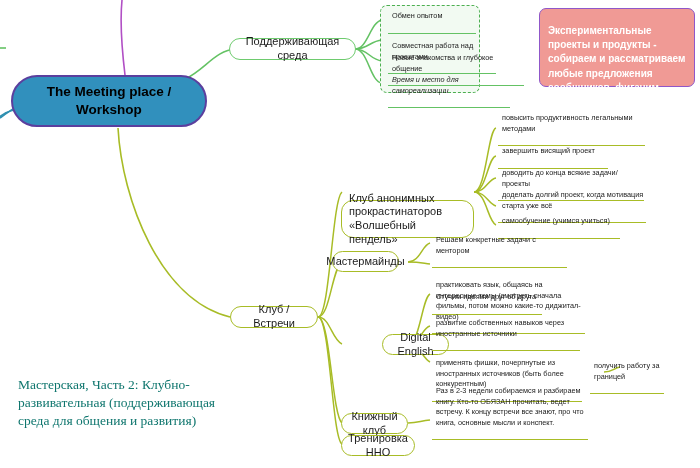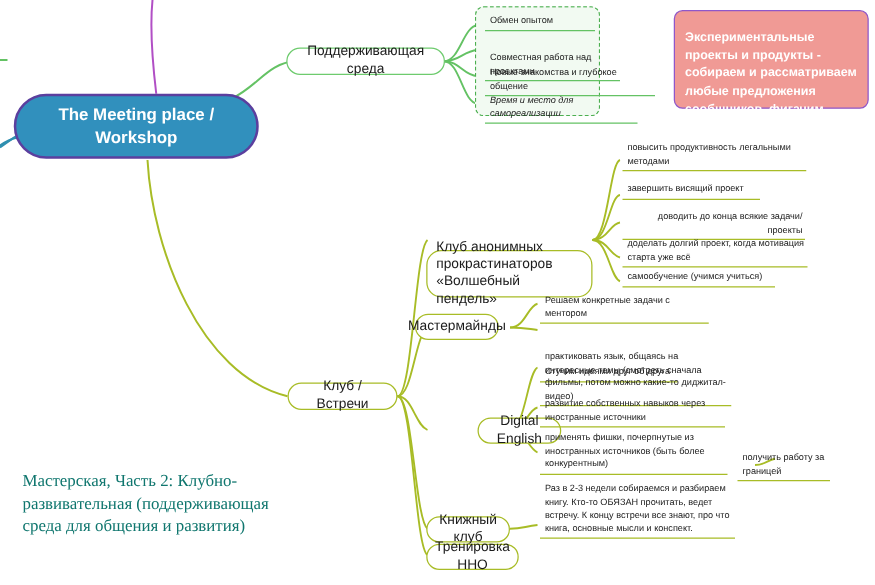--- a/index.html
+++ b/index.html
@@ -9,21 +9,21 @@
   #canvas{position:absolute;inset:0;width:700px;height:468px;}
   svg.links{position:absolute;left:0;top:0;width:700px;height:468px;pointer-events:none;}
 
   .node{position:absolute;box-sizing:border-box;}
 
   
   .central{
     left:11px;top:75px;width:196px;height:52px;
     background:#3190bd;border:2px solid #5b3f9e;border-radius:26px;
     display:flex;align-items:center;justify-content:center;text-align:center;
-    color:#ffffff;font-weight:bold;font-size:13.5px;line-height:1.3;
+    color:#000000;font-weight:bold;font-size:13.5px;line-height:1.3;
   }
 
   
   .pill{
     border-radius:12px;background:#ffffff;
     display:flex;align-items:center;justify-content:center;
     text-align:center;font-size:11px;color:#1b1b1b;line-height:1.25;
     padding:3px 7px;box-sizing:border-box;
   }
   .pill.green{border:1.2px solid #6ecb6e;border-radius:14px;}
@@ -31,21 +31,21 @@
 
   
   .dashgroup{
     position:absolute;left:380px;top:5px;width:98px;height:86px;
     border:1.6px dashed #4caf50;border-radius:7px;background:#f2faf2;
   }
 
   
   .leaf{
     position:absolute;font-size:7.3px;color:#1b1b1b;line-height:1.45;
-    box-sizing:border-box;padding:1px 2px 2px 4px;
+    box-sizing:border-box;padding:1px 2px 11px 4px;
   }
   .leaf.g{border-bottom:1.6px solid #64c264;}
   .leaf.o{border-bottom:1.6px solid #a8bc26;}
 
   
   .pinkbox{
     position:absolute;left:539px;top:8px;width:156px;height:79px;
     background:#f09a95;border:1.3px solid #8f57c9;border-radius:7px;
     padding:15px 8px;box-sizing:border-box;
     color:#ffffff;font-size:10px;line-height:1.42;font-weight:bold;
@@ -128,36 +128,36 @@
   <div class="node pill olive" style="left:230px;top:306px;width:88px;height:22px;">
     <span>Клуб / Встречи</span>
   </div>
 
   <div class="node pill olive" style="left:341px;top:173px;width:133px;height:38px;text-align:left;justify-content:flex-start;margin-top:27px;">
     <span>Клуб анонимных прокрастинаторов «Волшебный пендель»</span>
   </div>
 
   <div class="leaf o" style="left:498px;top:112px;width:147px;">повысить продуктивность легальными методами</div>
   <div class="leaf o" style="left:498px;top:145px;width:110px;">завершить висящий проект</div>
-  <div class="leaf o" style="left:498px;top:167px;width:146px;text-align:right;">доводить до конца всякие задачи/проекты</div>
+  <div class="leaf o" style="left:498px;top:167px;width:146px;">доводить до конца всякие задачи/проекты</div>
   <div class="leaf o" style="left:498px;top:189px;width:148px;">доделать долгий проект, когда мотивация старта уже всё</div>
   <div class="leaf o" style="left:498px;top:215px;width:122px;">самообучение (учимся учиться)</div>
 
   <div class="node pill olive" style="left:332px;top:251px;width:67px;height:21px;">
     <span>Мастермайнды</span>
   </div>
   <div class="leaf o" style="left:432px;top:234px;width:135px;">Решаем конкретные задачи с ментором</div>
   <div class="leaf o" style="left:432px;top:255px;width:110px;margin-top:36px;">Стучим идеями друг об друга</div>
 
   <div class="node pill olive" style="left:341px;top:334px;width:67px;height:21px;margin-left:41px;">
     <span>Digital English</span>
   </div>
   <div class="leaf o" style="left:432px;top:279px;width:153px;">практиковать язык, общаясь на интересные темы (смотреть сначала фильмы, потом можно какие-то диджитал-видео)</div>
   <div class="leaf o" style="left:432px;top:317px;width:148px;">развитие собственных навыков через иностранные источники</div>
-  <div class="leaf o" style="left:432px;top:344px;width:150px;">применять фишки, почерпнутые из иностранных источников (быть более конкурентным)</div>
+  <div class="leaf o" style="left:432px;top:357px;width:150px;">применять фишки, почерпнутые из иностранных источников (быть более конкурентным)</div>
   <div class="leaf o" style="left:590px;top:360px;width:74px;">получить работу за границей</div>
 
   <div class="node pill olive" style="left:341px;top:413px;width:67px;height:21px;">
     <span>Книжный клуб</span>
   </div>
   <div class="leaf o" style="left:432px;top:385px;width:156px;">Раз в 2-3 недели собираемся и разбираем книгу. Кто-то ОБЯЗАН прочитать, ведет встречу. К концу встречи все знают, про что книга, основные мысли и конспект.</div>
 
   <div class="node pill olive" style="left:341px;top:435px;width:74px;height:21px;">
     <span>Тренировка ННО</span>
   </div>

